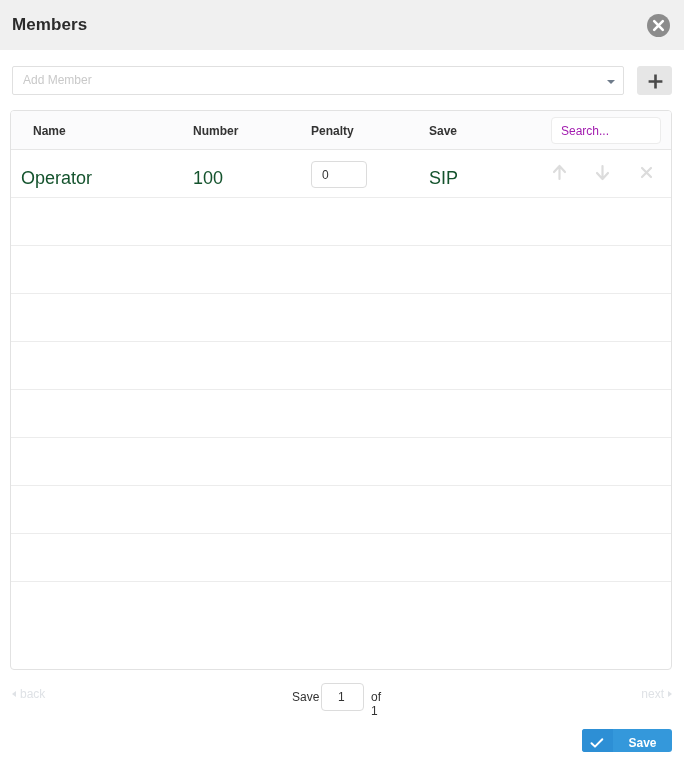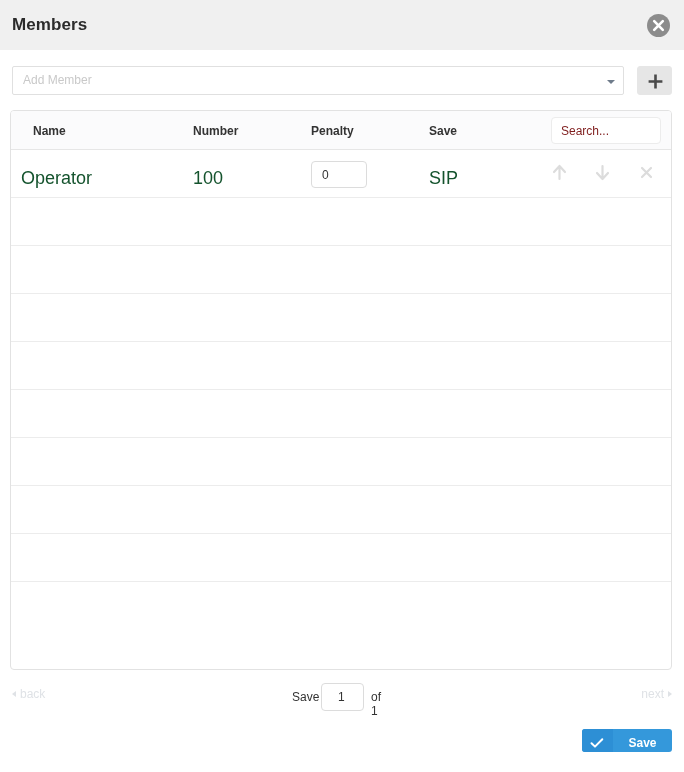--- a/index.html
+++ b/index.html
@@ -72,21 +72,21 @@
   .th-number { left: 182px; }
   .th-penalty { left: 300px; }
   .th-type { left: 418px; }
   .search-box {
     position: absolute; left: 540px; top: 6px; width: 110px; height: 27px;
     border: 1px solid #ececec; border-radius: 4px; background: #fff;
     cursor: text;
   }
   .search-box .ph {
     position: absolute; left: 9px; top: 6px;
-    font-size: 12px; color: #7f1d1d;
+    font-size: 12px; color: #a21caf;
   }
 
   .trow {
     position: relative; height: 48px; width: 100%;
     border-bottom: 1px solid #ececec;
   }
   .trow:last-child { border-bottom: none; }
   .cell {
     position: absolute; top: 18px;
     font-size: 18px; color: #14532d;

